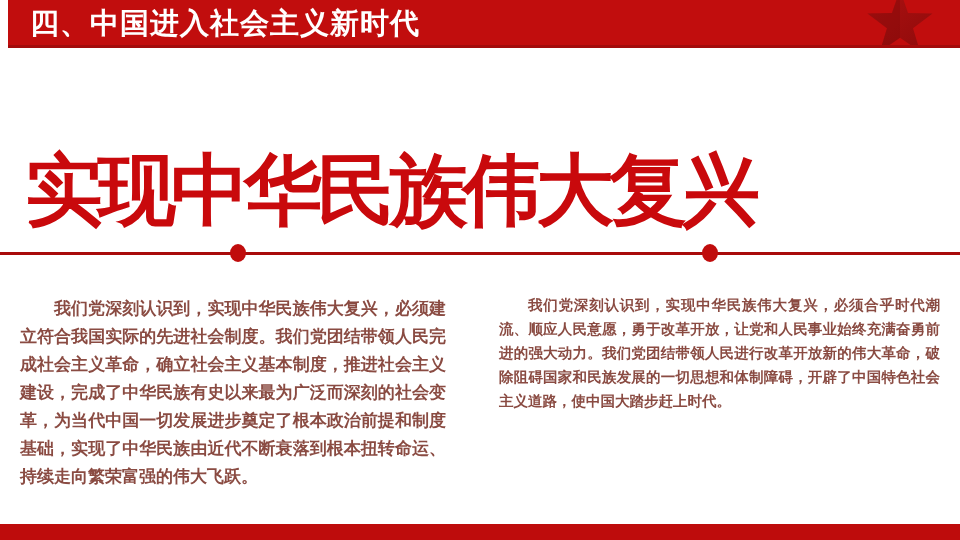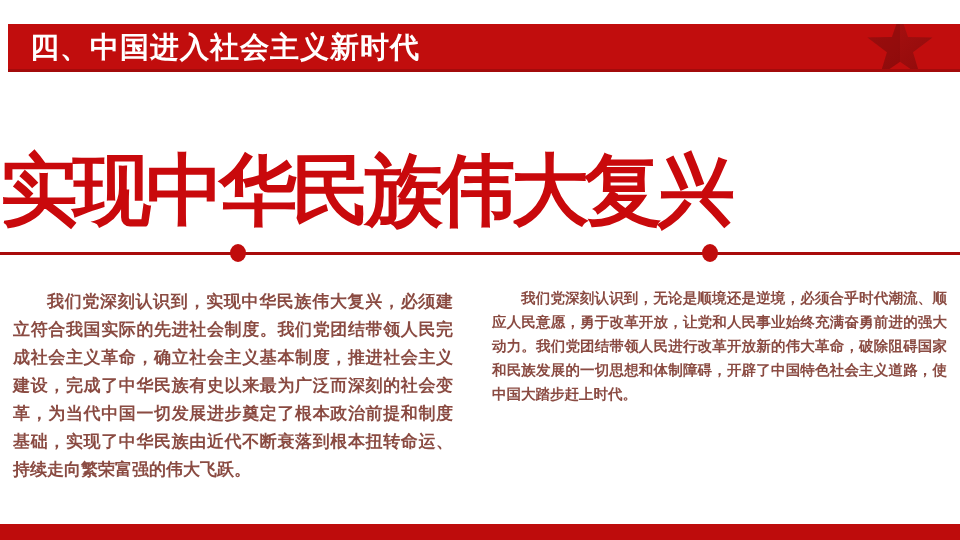--- a/index.html
+++ b/index.html
@@ -9,35 +9,34 @@
     position:relative;
   }
   .slide{position:absolute;inset:0;width:960px;height:540px;background:#ffffff;}
 
   
   .banner{
     position:absolute;top:0;left:8px;right:0;height:45px;
     background:var(--banner-red,#C10D0D);
     border-bottom:3px solid var(--banner-edge,#A30B0B);
     overflow:hidden;
-    margin-top:24px;
   }
   .banner-title{
     position:absolute;left:22px;top:0;height:45px;line-height:46px;
     color:#ffffff;font-size:29px;font-weight:800;letter-spacing:1px;
     white-space:nowrap;
   }
   .banner-star{
     position:absolute;right:22px;top:-14px;width:76px;height:76px;
   }
 
   
   .headline{
     position:absolute;top:140px;left:0;width:780px;margin:0;
-    text-align:left;color:var(--title-red,#C9090C);
+    text-align:center;color:var(--title-red,#C9090C);
     font-size:78px;line-height:100px;font-weight:900;letter-spacing:-5px;
     white-space:nowrap;
   }
 
   
   .divider{
     position:absolute;top:252px;left:0;right:0;height:3px;
     background:var(--line-red,#A80B0B);
   }
   .divider-dot{
@@ -45,21 +44,21 @@
     background:var(--dot-red,#C00C0C);
   }
   .dot-left{left:230px;}
   .dot-right{left:702px;}
 
   
   .col{
     position:absolute;color:var(--body-text,#8A4B42);
     text-align:justify;
   }
-  .col p{margin:5px;text-indent:2em;}
+  .col p{margin:12px;text-indent:2em;}
   .col-left{
     top:283px;left:8px;width:450px;
     font-size:17px;line-height:28px;font-weight:600;
   }
   .col-right{
     top:281px;left:487px;width:465px;
     font-size:14.5px;line-height:24px;font-weight:600;
   }
 
   
@@ -93,19 +92,19 @@
     <span class="divider-dot dot-left"></span>
     <span class="divider-dot dot-right"></span>
   </div>
 
   <main>
     <section class="col col-left">
       <p>我们党深刻认识到，实现中华民族伟大复兴，必须建立符合我国实际的先进社会制度。我们党团结带领人民完成社会主义革命，确立社会主义基本制度，推进社会主义建设，完成了中华民族有史以来最为广泛而深刻的社会变革，为当代中国一切发展进步奠定了根本政治前提和制度基础，实现了中华民族由近代不断衰落到根本扭转命运、持续走向繁荣富强的伟大飞跃。</p>
     </section>
 
     <section class="col col-right">
-      <p>我们党深刻认识到，无论是顺境还是逆境，必须合乎时代潮流、顺应人民意愿，勇于改革开放，让党和人民事业始终充满奋勇前进的强大动力。我们党团结带领人民进行改革开放新的伟大革命，破除阻碍国家和民族发展的一切思想和体制障碍，开辟了中国特色社会主义道路，使中国大踏步赶上时代。</p>
+      <p>我们党深刻认识到，实现中华民族伟大复兴，必须合乎时代潮流、顺应人民意愿，勇于改革开放，让党和人民事业始终充满奋勇前进的强大动力。我们党团结带领人民进行改革开放新的伟大革命，破除阻碍国家和民族发展的一切思想和体制障碍，开辟了中国特色社会主义道路，使中国大踏步赶上时代。</p>
     </section>
   </main>
 
   <footer class="footer-bar"></footer>
 
 </div>
 
 </body></html>

